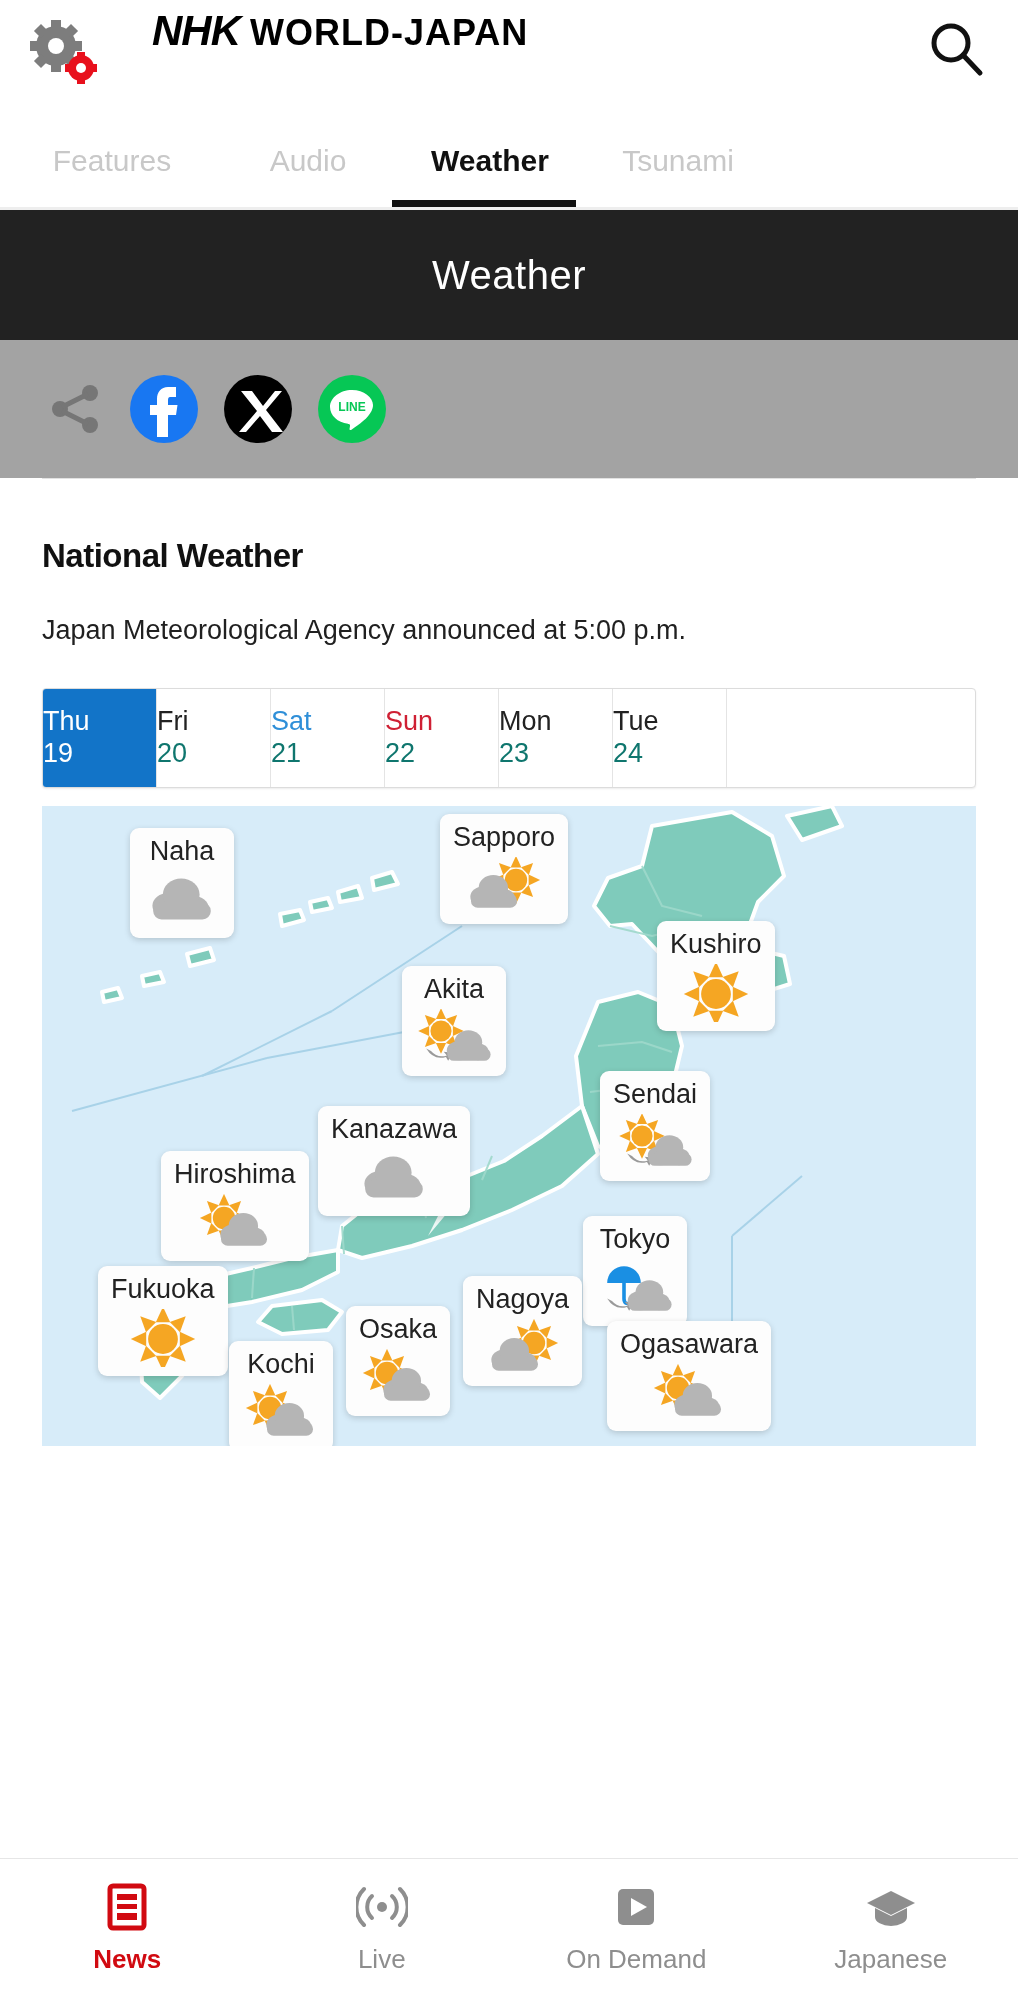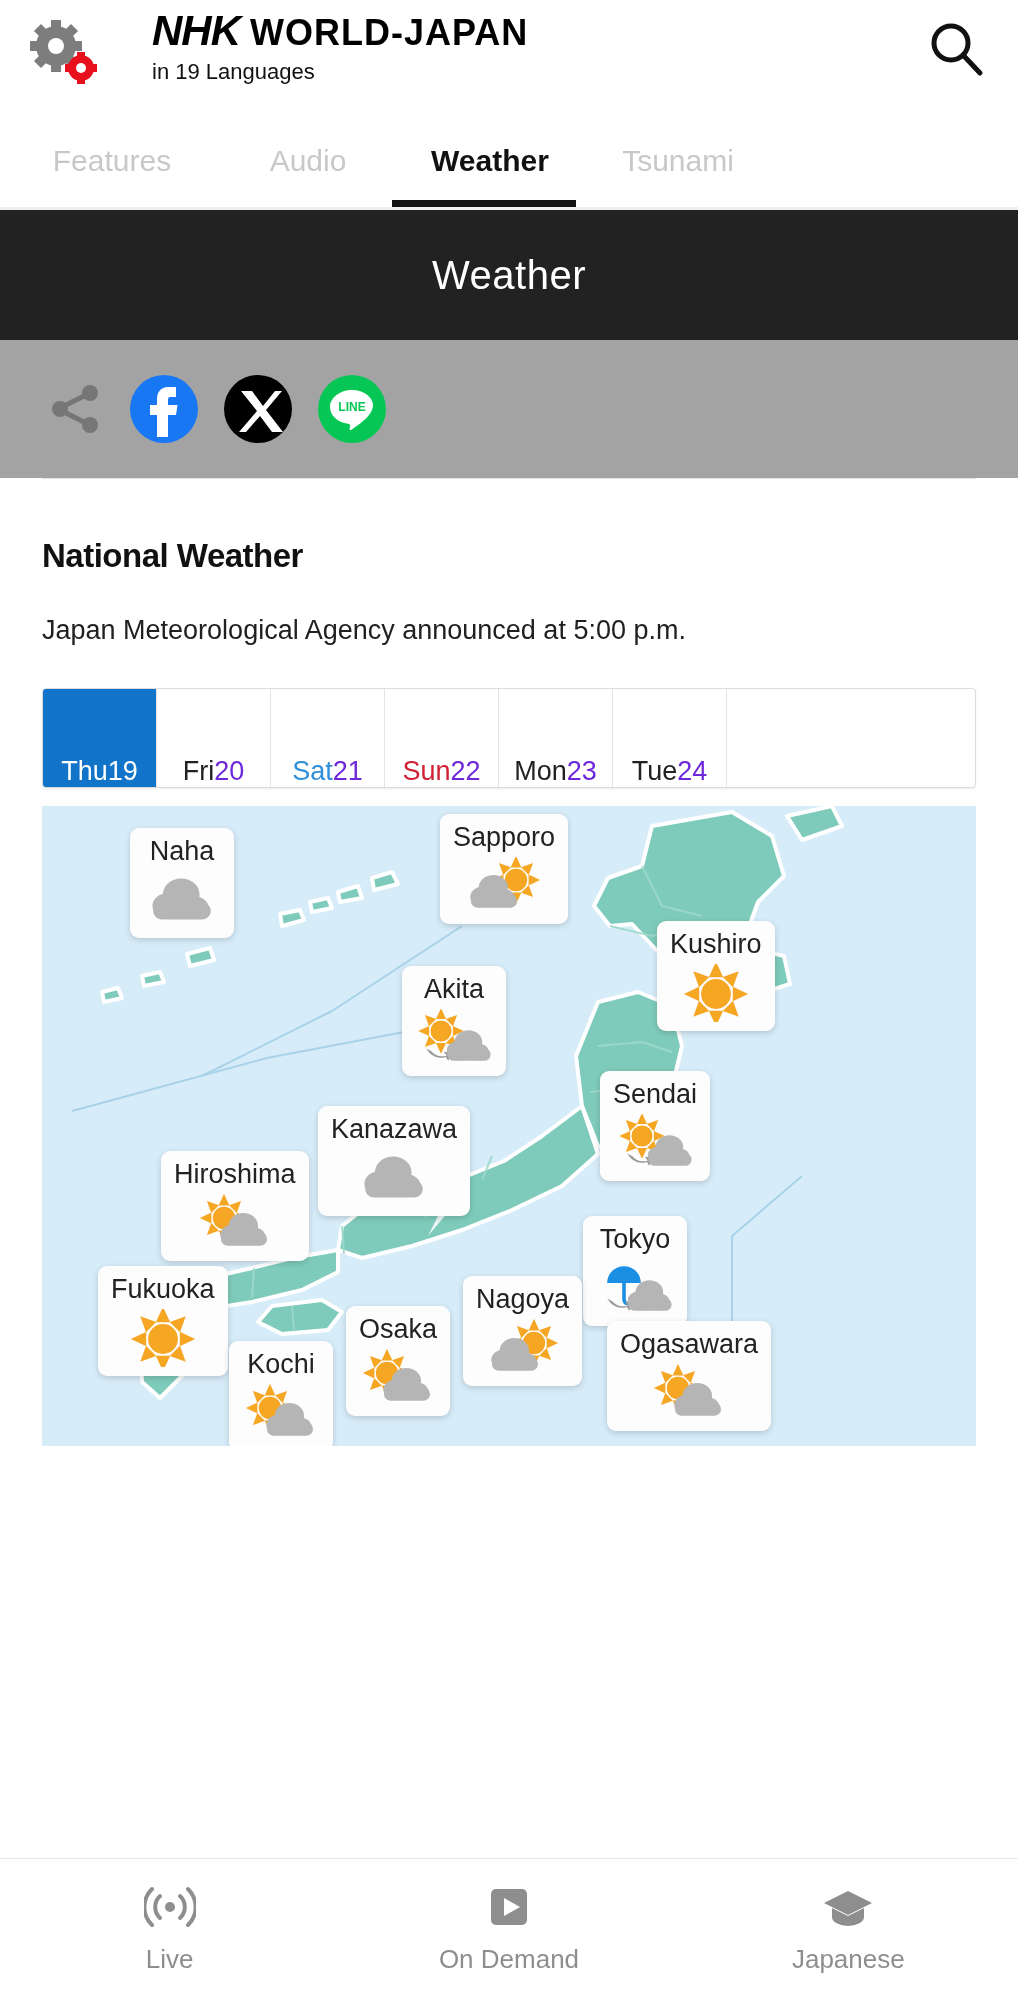--- a/index.html
+++ b/index.html
@@ -80,27 +80,27 @@
     font-size:27px;color:#202020;margin:40px 0 0 0;
   }
   
   .date-strip{
     display:flex;margin-top:42px;
     border:1px solid #dcdcdc;border-radius:4px;
     overflow:hidden;background:#fff;height:98px;
     box-shadow:0 1px 2px rgba(0,0,0,.08);
   }
   .date-cell{
-    flex:0 0 113px;display:flex;flex-direction:row;
-    align-items:flex-end;justify-content:center;
+    flex:0 0 113px;display:flex;flex-direction:column;
+    align-items:flex-start;justify-content:center;
     border-right:1px solid #e4e4e4;cursor:pointer;background:#fff;
   }
   .date-cell:last-child{border-right:none;}
   .date-cell .dow{font-size:27px;line-height:1.15;color:#222;}
-  .date-cell .dnum{font-size:27px;line-height:1.2;color:#6d28d9;}
+  .date-cell .dnum{font-size:27px;line-height:1.2;color:#0f766e;}
   .date-cell.active{background:#1274c8;}
   .date-cell.active .dow,.date-cell.active .dnum{color:#fff;}
   .date-cell.sat .dow{color:#2f8fd8;}
   .date-cell.sun .dow{color:#cf2034;}
   
   .map-wrap{
     margin-top:18px;position:relative;
     height:640px;background:#d7ecf9;overflow:hidden;
   }
   .map-svg{position:absolute;left:0;top:0;width:100%;height:100%;}
@@ -157,21 +157,20 @@
       </g>
       <circle cx="51" cy="48" r="5" fill="#ffffff"></circle>
     </svg>
   </div>
 
   <div class="logo-block">
     <div class="logo-line1">
       <span class="nhk-mark">NHK</span>
       <span class="world-japan">WORLD-JAPAN</span>
     </div>
-    <div class="logo-sub">in 19 Languages</div>
   </div>
 
   <div class="search-btn">
     <svg viewBox="0 0 60 60" width="60" height="60">
       <circle cx="25" cy="25" r="17" fill="none" stroke="#111" stroke-width="5"></circle>
       <line x1="37" y1="37" x2="54" y2="55" stroke="#111" stroke-width="5" stroke-linecap="round"></line>
     </svg>
   </div>
 </div>
 
@@ -556,20 +555,29 @@
     <ellipse cx="57.6" cy="42.12" rx="11.52" ry="8.96"></ellipse>
     <ellipse cx="47.36" cy="31.88" rx="14.72" ry="12.8"></ellipse>
     <rect x="24.96" y="38.28" width="46.08" height="13.44" rx="6.72"></rect>
   </g>
           </svg></div>
       </div>
     </div>
 </div>
 
 <div class="bottom-nav" id="bottomNav">
+    <div class="bn-item active">
+      <div><svg viewBox="0 0 44 48" width="44" height="48">
+      <rect x="5" y="3" width="34" height="42" rx="3" fill="none" stroke="#d10a11" stroke-width="5"></rect>
+      <rect x="12" y="11" width="20" height="6" fill="#d10a11"></rect>
+      <rect x="12" y="21" width="20" height="5" fill="#d10a11"></rect>
+      <rect x="12" y="30" width="20" height="7" fill="#d10a11"></rect>
+        </svg></div>
+      <div class="bn-label">News</div>
+    </div>
     <div class="bn-item">
       <div><svg viewBox="0 0 52 48" width="52" height="48">
       <circle cx="26" cy="24" r="5" fill="#8e8e8e"></circle>
       <path d="M16 13 a15 15 0 0 0 0 22" fill="none" stroke="#8e8e8e" stroke-width="4" stroke-linecap="round"></path>
       <path d="M36 13 a15 15 0 0 1 0 22" fill="none" stroke="#8e8e8e" stroke-width="4" stroke-linecap="round"></path>
       <path d="M8 6 a25 25 0 0 0 0 36" fill="none" stroke="#8e8e8e" stroke-width="4" stroke-linecap="round"></path>
       <path d="M44 6 a25 25 0 0 1 0 36" fill="none" stroke="#8e8e8e" stroke-width="4" stroke-linecap="round"></path>
         </svg></div>
       <div class="bn-label">Live</div>
     </div>

